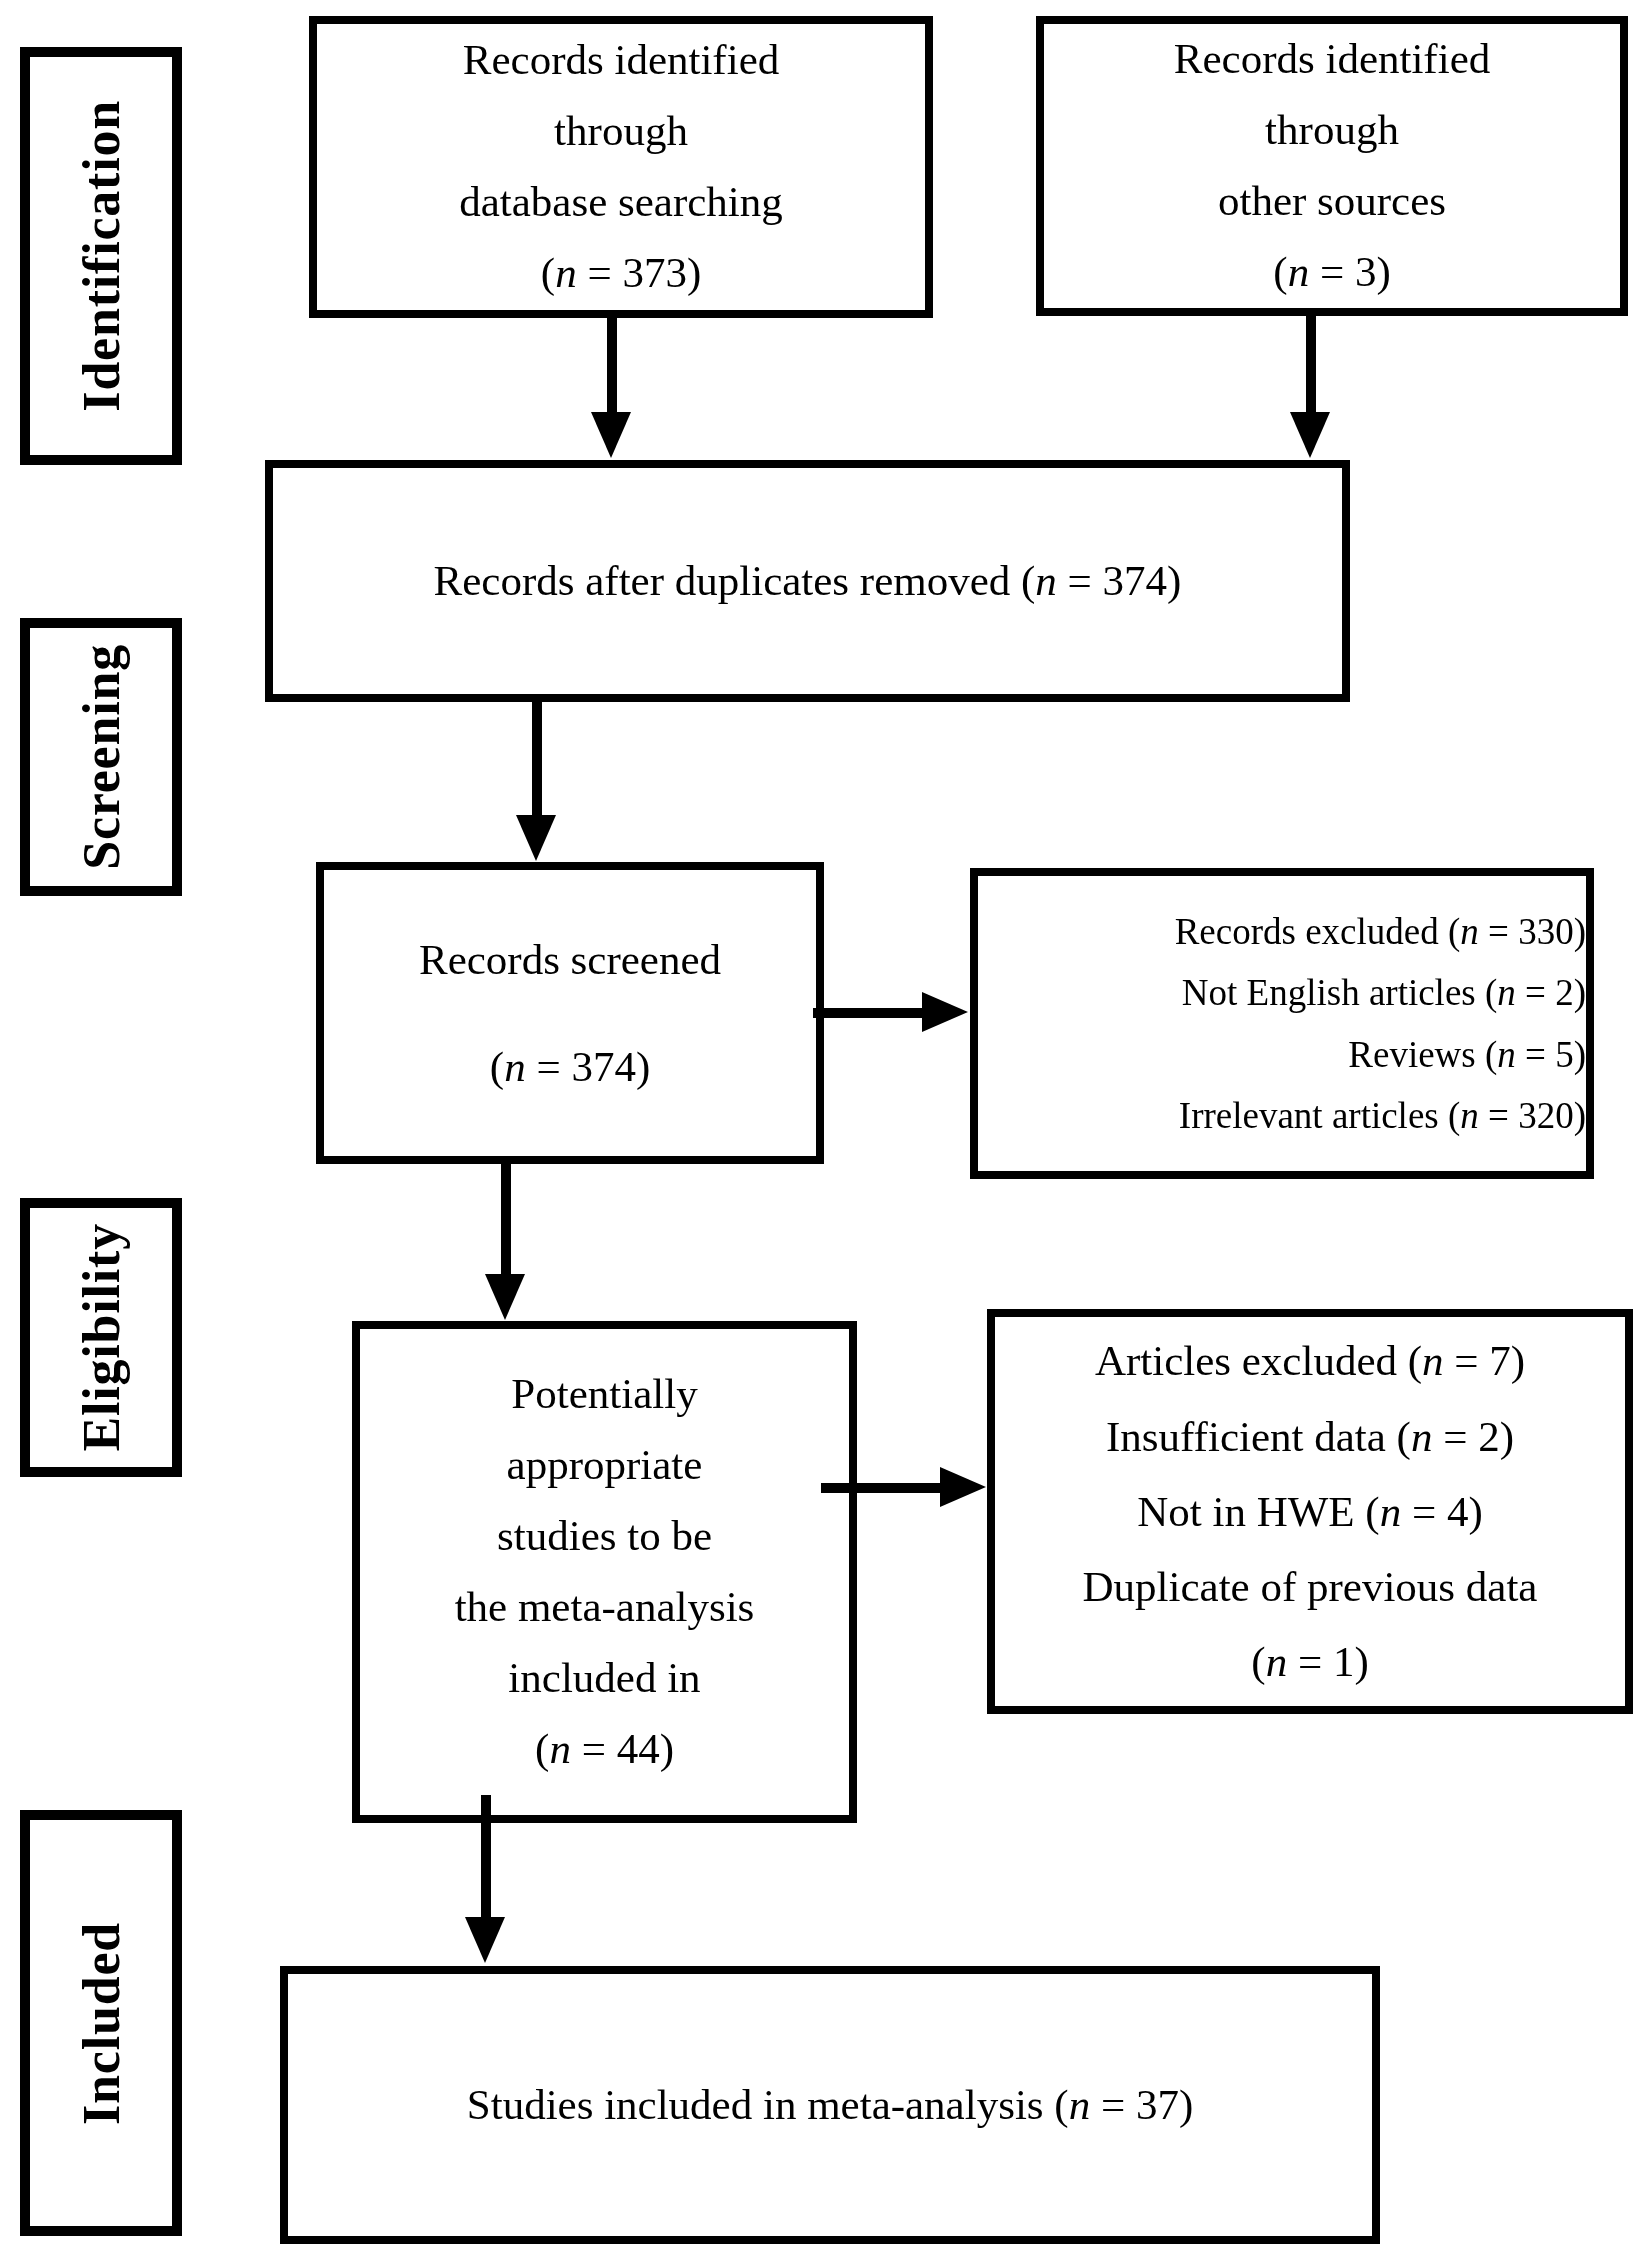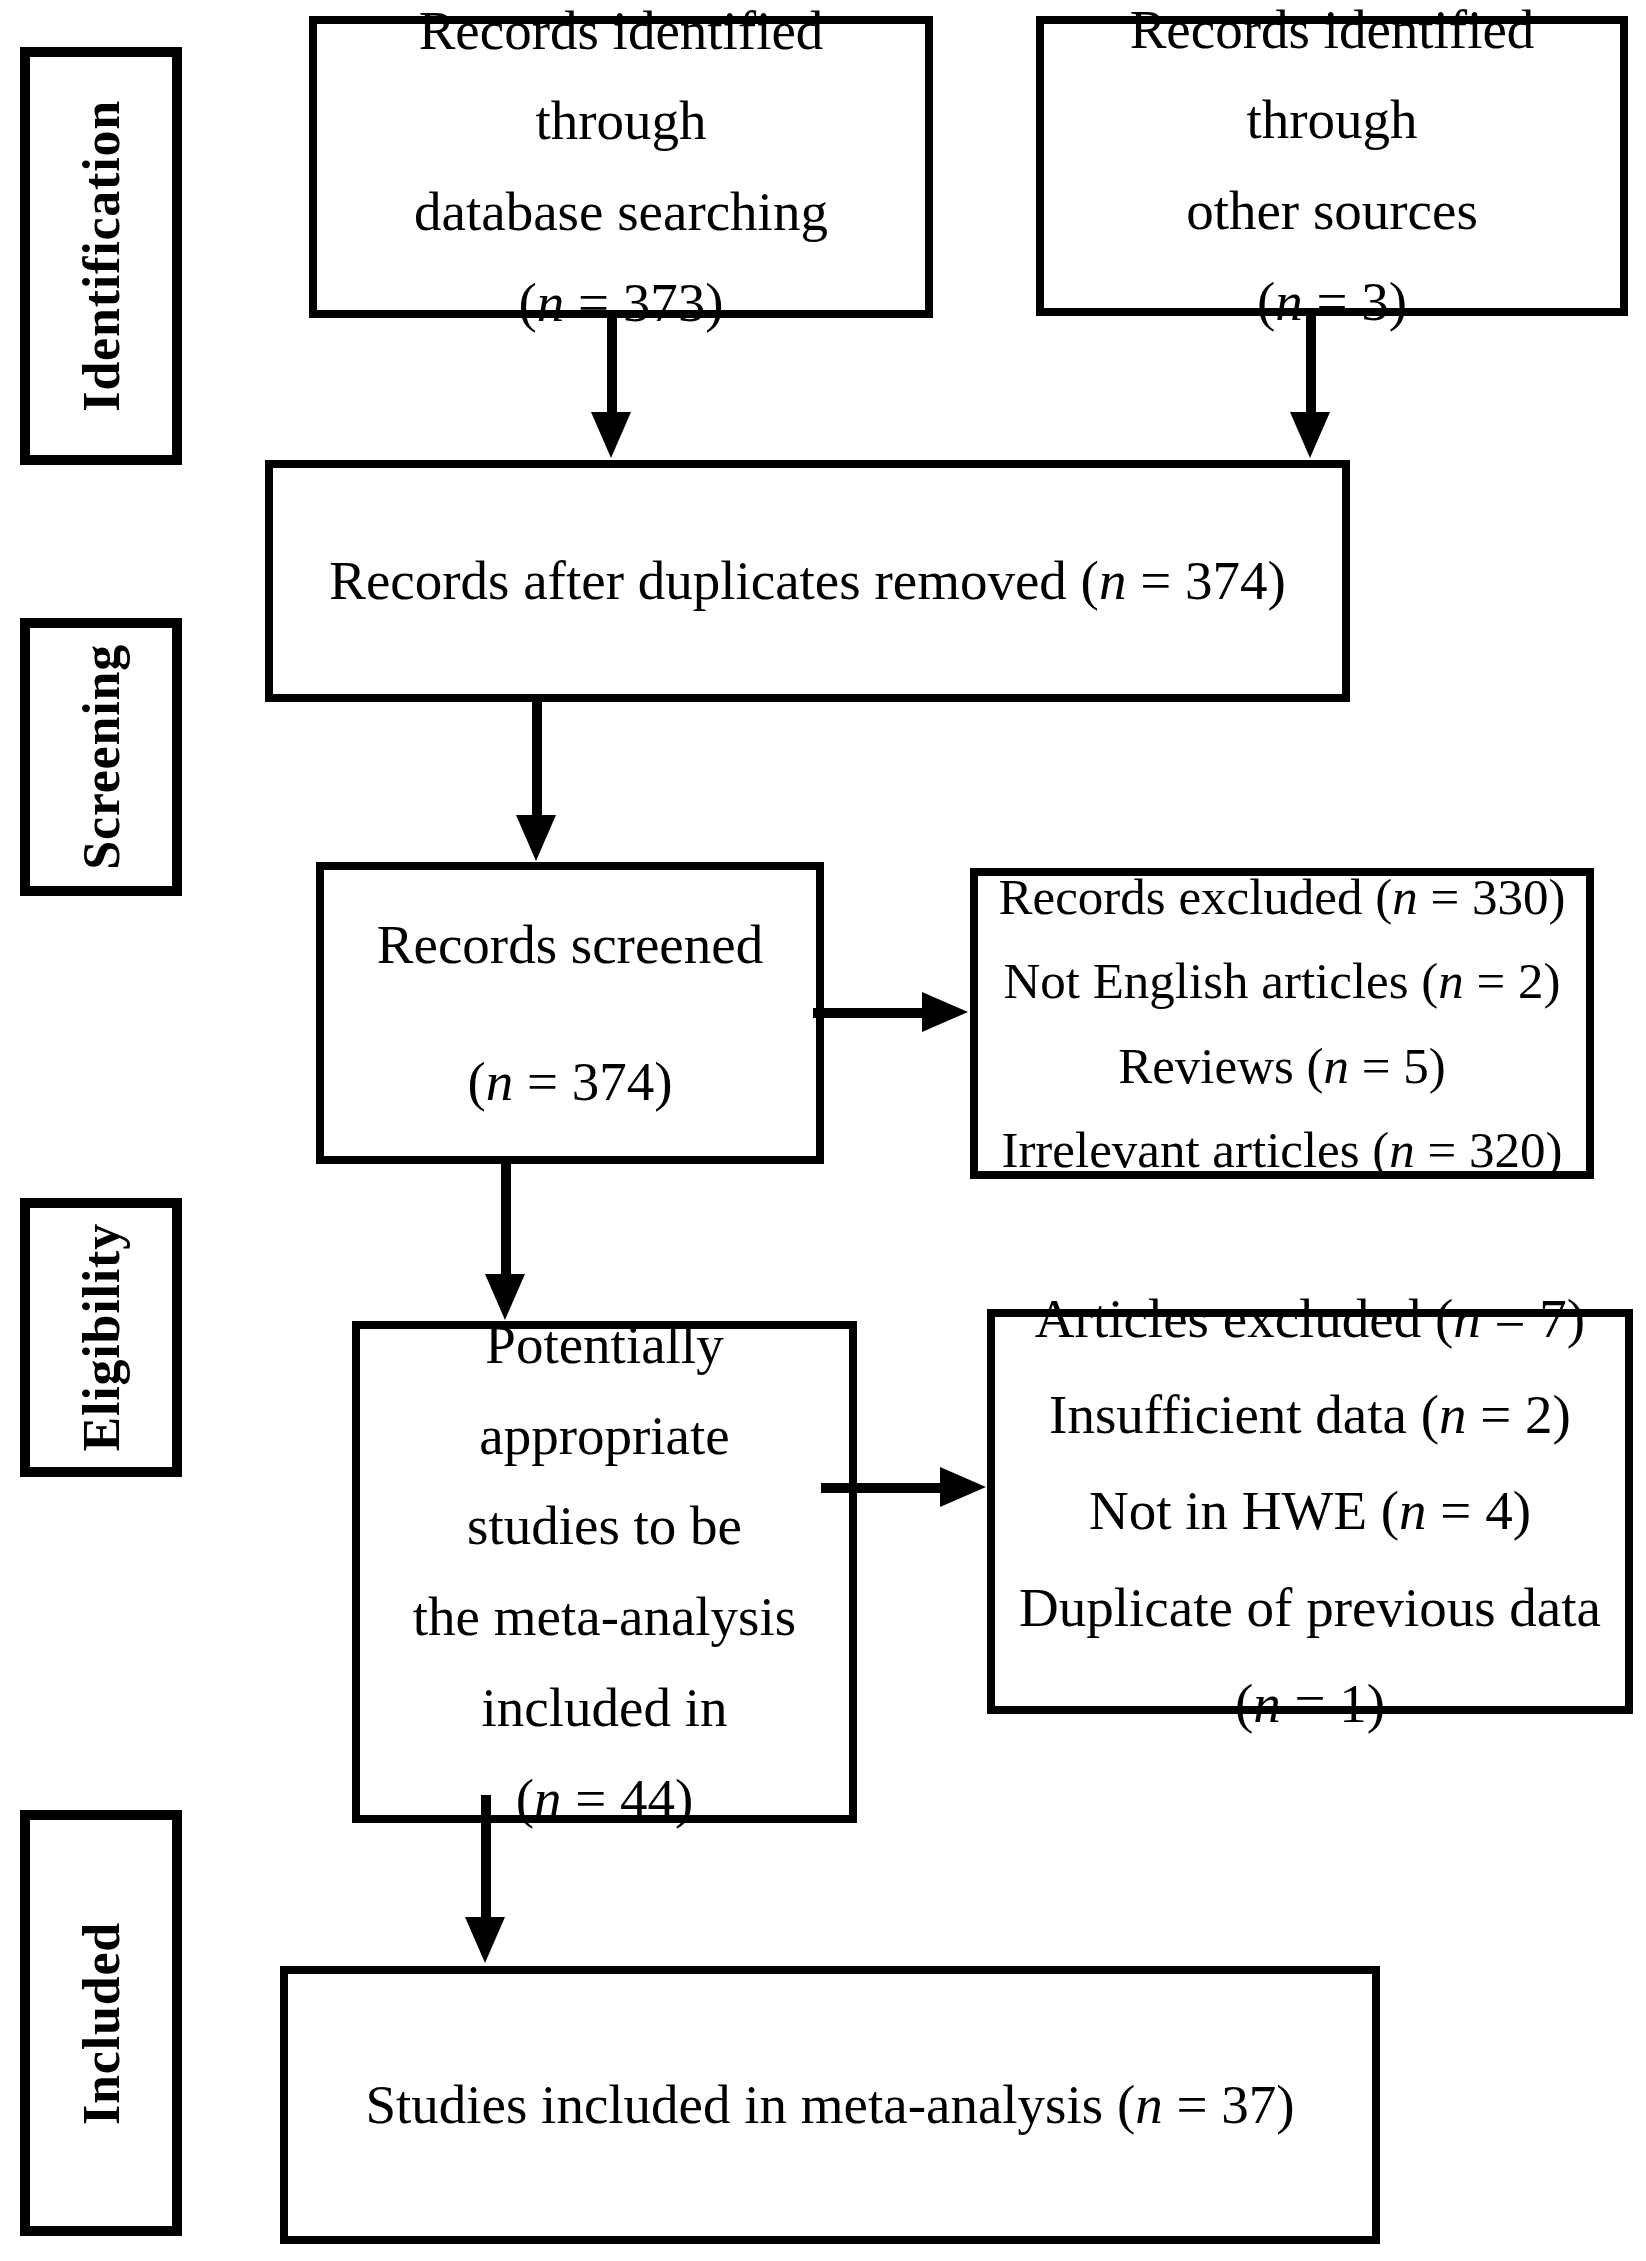--- a/index.html
+++ b/index.html
@@ -41,27 +41,27 @@
     position: absolute;
     border: 8.7px solid #000;
     background: #fff;
     box-sizing: border-box;
     display: flex;
     flex-direction: column;
     align-items: center;
     justify-content: center;
     text-align: center;
     font-family: "Liberation Serif", "DejaVu Serif", serif;
-    font-size: 55px;
+    font-size: 43px;
     line-height: 1.65;
     color: #000;
   }
   .box.lh-wide  { line-height: 2.5;  }
   .box.lh-tall  { line-height: 1.75; }
-  .box.fz-small { font-size: 51px;   }
+  .box.fz-small { font-size: 37px; align-items: flex-end;   }
   .tline i { font-style: italic; }
   
   .vline { position: absolute; width: 9.5px;  background: #000; }
   .hline { position: absolute; height: 9.5px; background: #000; }
   .vhead {
     position: absolute; width: 0; height: 0;
     border-left: 20.5px solid transparent;
     border-right: 20.5px solid transparent;
     border-top: 46px solid #000;
   }

